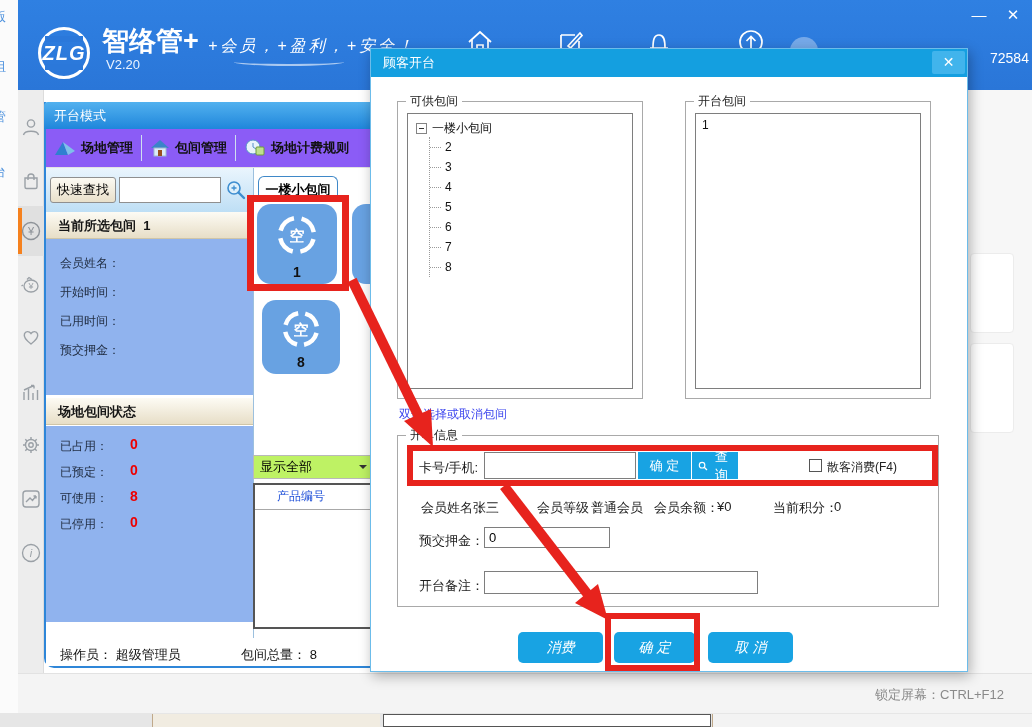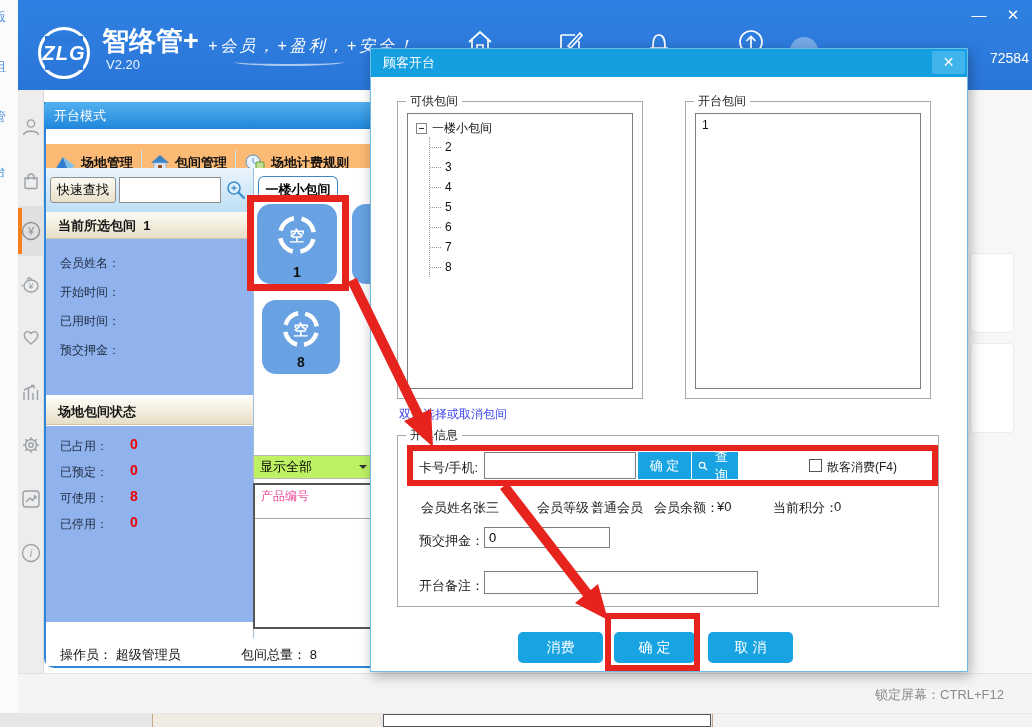--- a/index.html
+++ b/index.html
@@ -30,21 +30,21 @@
   
   .sidebar{left:18px;top:90px;width:26px;height:623px;background:#ededed;border-right:1px solid #dcdcdc;}
   .side-it{position:absolute;left:0;width:26px;height:50px;display:flex;align-items:center;justify-content:center;cursor:pointer;}
   .side-it.active{background:#e0e0e0;}
   .side-it.active:before{content:"";position:absolute;left:0;top:2px;bottom:2px;width:4px;background:#f5811e;}
 
   
   .panel{left:44px;top:102px;width:331px;height:566px;background:#fff;border:2px solid #2e86d8;border-top:none;border-radius:0 0 0 10px;}
   .panel-title{left:44px;top:102px;width:331px;height:27px;background:linear-gradient(#52b1ef,#1f86db);color:#fff;
      font-size:13px;line-height:27px;padding-left:10px;border-radius:4px 4px 0 0;}
-  .toolbar{left:46px;top:144px;width:327px;height:39px;background:#fdba74;display:flex;align-items:center;border-bottom:1px solid #e3e3e3;}
+  .toolbar{left:46px;top:129px;width:327px;height:39px;background:#8b5cf6;display:flex;align-items:center;border-bottom:1px solid #e3e3e3;}
   .tool-btn{display:flex;align-items:center;gap:5px;font-size:13px;font-weight:bold;color:#111;padding:0 8px;cursor:pointer;white-space:nowrap;}
   .tool-sep{width:1px;height:26px;background:#cfe0ef;}
   .search-row{left:46px;top:168px;width:207px;height:44px;background:linear-gradient(#eaf5fd,#bedff5);display:flex;align-items:center;padding:12px 4px;}
   .qs-btn{height:26px;padding:0 6px;font-size:13px;background:linear-gradient(#fcfaf3,#e9e0ca);border:1px solid #8f8f8f;border-radius:3px;cursor:pointer;}
   .qs-input{width:102px;height:26px;background:#fff;border:1px solid #8f8f8f;margin-left:3px;}
   .sec-head{left:46px;width:207px;height:27px;background:linear-gradient(#fdfbf4,#e7dec7);border-bottom:1px solid #cfc5a8;
      font-size:13px;font-weight:bold;color:#161616;line-height:27px;padding-left:12px;}
   .blue-panel{left:46px;width:207px;background:#90b3ee;}
   .info-row{position:absolute;left:14px;font-size:12px;color:#222f44;}
   .st-label{position:absolute;left:14px;font-size:12px;color:#222f44;}
@@ -52,21 +52,21 @@
   .statusbar{left:46px;top:638px;width:327px;height:28px;background:#fff;font-size:13px;color:#111;}
   .right-col{left:253px;top:168px;width:120px;height:470px;background:#fff;border-left:1px solid #9cc0de;}
   .room-tab{left:258px;top:176px;width:80px;height:25px;background:#fff;border:1px solid #3f88c8;border-bottom:none;
      border-radius:6px 6px 0 0;font-size:13px;font-weight:bold;text-align:center;line-height:25px;cursor:pointer;box-shadow:0 2px 0 #fff;}
   .tile{position:absolute;width:80px;height:80px;background:#68a2e2;border-radius:14px;cursor:pointer;}
   .tile .num{position:absolute;bottom:4px;width:100%;text-align:center;font-size:14px;font-weight:bold;color:#111;}
   .tile svg{position:absolute;left:50%;top:6px;transform:translateX(-50%);}
   .filter-dd{left:253px;top:455px;width:119px;height:24px;background:#bef264;border:1px solid #b9b9b9;font-size:13px;line-height:22px;padding-left:6px;cursor:pointer;}
   .filter-dd .arr{position:absolute;right:4px;top:9px;width:0;height:0;border:4px solid transparent;border-top-color:#333;}
   .prod-table{left:253px;top:483px;width:120px;height:146px;background:#fff;border:2px solid #555;}
-  .prod-head{height:34px;border-bottom:1px solid #a8a8a8;font-size:12px;line-height:23px;padding-left:6px;color:#ec4899;}
+  .prod-head{height:25px;border-bottom:1px solid #a8a8a8;font-size:12px;line-height:23px;padding-left:22px;color:#1d4ed8;}
 
   
   .right-strip{left:966px;top:90px;width:66px;height:583px;background:#f7f7f7;}
   .card{position:absolute;left:4px;width:44px;background:#fff;border:1px solid #ececec;border-radius:4px;}
 
   
   .dialog{left:370px;top:48px;width:598px;height:624px;background:#fff;border:1px solid #6cbcea;box-shadow:2px 4px 12px rgba(0,0,0,.3);}
   .dlg-head{position:absolute;left:0;top:0;right:0;height:28px;background:#149fe0;color:#fff;font-size:13px;line-height:28px;padding-left:12px;}
   .dlg-x{position:absolute;right:2px;top:2px;width:33px;height:23px;background:#41b4ec;border-radius:2px;color:#fff;
      font-weight:bold;font-size:14px;text-align:center;line-height:23px;cursor:pointer;}
@@ -76,21 +76,21 @@
   .tree-root{display:flex;align-items:center;gap:5px;margin:6px 0 0 8px;cursor:pointer;}
   .treebox{width:11px;height:11px;border:1px solid #848484;position:relative;background:#fff;}
   .treebox:after{content:"";position:absolute;left:2px;right:2px;top:4px;height:1px;background:#333;}
   .tree-kids{margin-left:21px;border-left:1px dotted #9a9a9a;}
   .tree-kid{height:20px;line-height:20px;display:flex;align-items:center;cursor:pointer;}
   .tree-kid .g{display:inline-block;width:11px;height:1px;border-bottom:1px dotted #9a9a9a;margin-right:4px;}
   .hint-link{position:absolute;left:28px;top:357px;font-size:12px;color:#3d46ee;cursor:pointer;}
   .fld-label{position:absolute;font-size:13px;color:#222;}
   .txt{position:absolute;border:1px solid #7e7e7e;background:#fff;font-size:13px;padding:0 4px;}
   .blue-btn{position:absolute;background:#18a3e3;color:#fff;border:none;font-size:13px;cursor:pointer;display:flex;align-items:center;justify-content:center;gap:3px;}
-  .big-btn{height:31px;width:85px;border-radius:5px;font-size:14px;}
+  .big-btn{height:31px;width:85px;border-radius:5px;font-size:14px;font-style:italic;}
   .cb{position:absolute;width:13px;height:13px;background:#fff;border:1px solid #555;cursor:pointer;}
 
   
   .footer{left:18px;top:673px;width:1014px;height:40px;background:#f4f4f4;border-top:1px solid #e2e2e2;}
   .lock-hint{position:absolute;right:28px;top:12px;font-size:13px;color:#8a8a8a;}
   .bottom-sliver{left:0;top:713px;width:1032px;height:14px;background:#e6e6e6;}
   .bs-seg{position:absolute;top:1px;height:13px;}
 
   
   .anno{position:absolute;border:6px solid #e7231d;z-index:60;pointer-events:none;}

